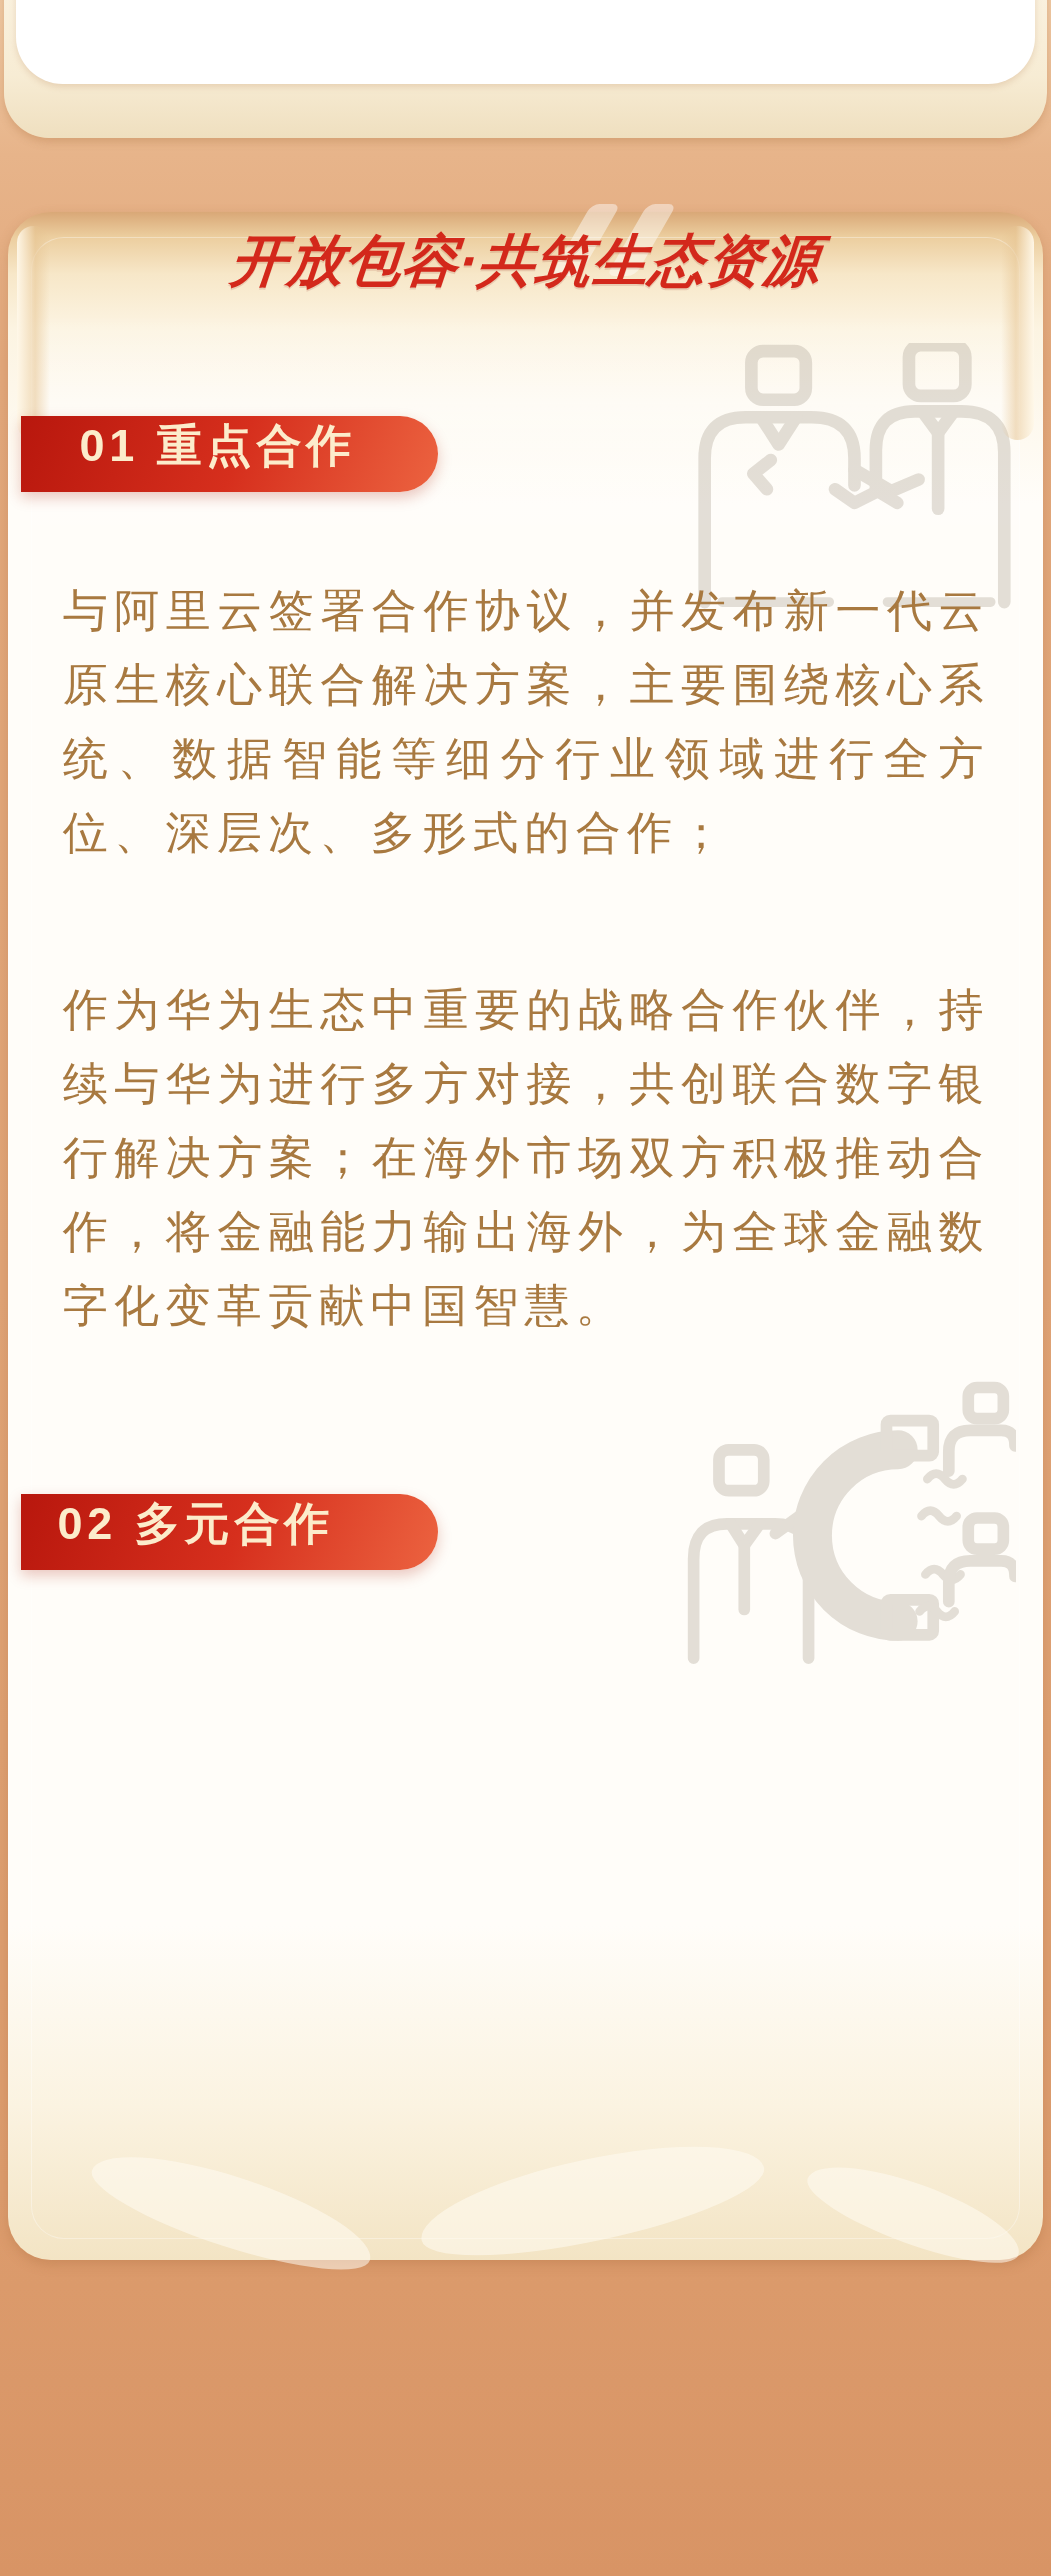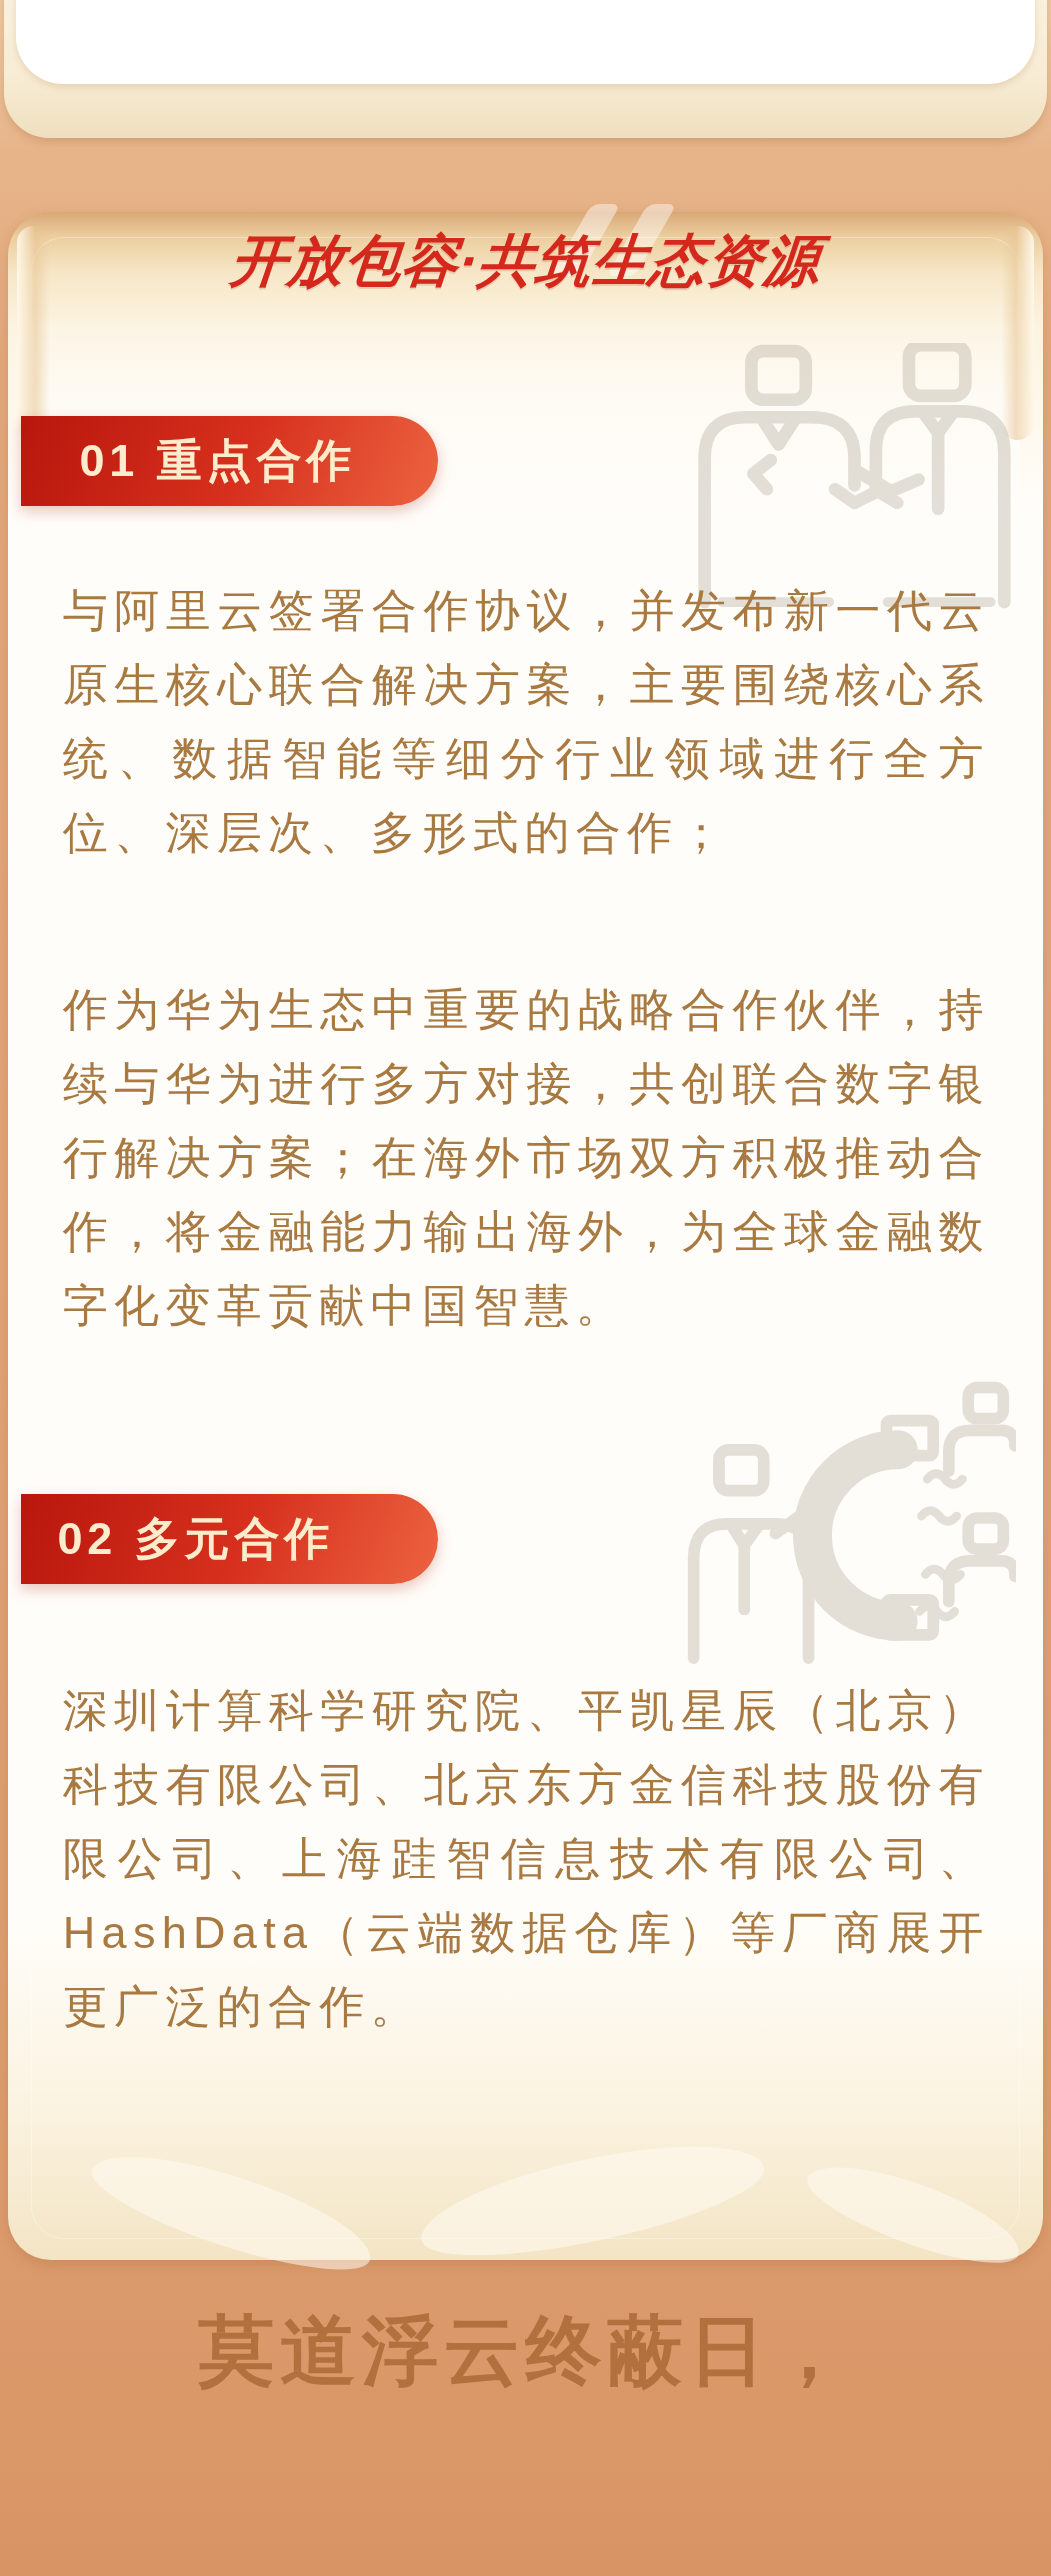--- a/index.html
+++ b/index.html
@@ -52,25 +52,25 @@
 
   .card-title{
     position:absolute;top:15.6px;left:0;width:100%;text-align:center;z-index:5;
     font-size:56px;line-height:66px;font-weight:bold;font-style:italic;
     color:#d3281b;letter-spacing:1px;transform:skewX(-5deg);
     text-shadow:0 1.9px 0 rgba(140,30,15,.14);
   }
 
   
   .badge{
-    position:absolute;left:13.6px;width:417px;height:90px;z-index:5;
+    position:absolute;left:13.6px;width:417px;height:76px;z-index:5;
     border-radius:0 45px 45px 0;box-sizing:border-box;
     background:linear-gradient(112deg,#b8170d 0%,#d62f1d 52%,#ec6340 100%);
     box-shadow:0 5.8px 13.6px rgba(170,40,20,.25);
-    display:flex;align-items:center;padding-left:58px;
+    display:flex;align-items:flex-start;padding-left:58px;
     color:#fceccb;font-size:45px;font-weight:bold;letter-spacing:4.9px;
   }
   .badge-01{top:204px;} .badge-02{top:1282px;padding-left:36px;}
 
   
   .para{
     position:absolute;left:55px;width:927px;z-index:4;
     font-size:45px;line-height:74px;letter-spacing:6.3px;
     color:#a87940;text-align:justify;text-justify:inter-character;
   }
@@ -155,25 +155,23 @@
         <path d="M276 108 V88 Q276 66 298 66 H330 Q344 66 344 82"></path>
         <rect x="296" y="156" width="36" height="32" rx="9"></rect>
         <path d="M276 242 V222 Q276 200 298 200 H330 Q344 200 344 216"></path>
       </svg>
     </div>
 
     <div class="badge badge-02">
       <span>02 多元合作</span>
     </div>
 
-    <div class="para para-3">深圳计算科学研究院、平凯星辰（北京）科技有限公司、北京东方金信科技股份有限公司、上海跬智信息技术有限公司、HashData（云端数据仓库）等厂商展开更广泛的合作。</div>
 
     <div class="leaf leaf-1"></div>
     <div class="leaf leaf-2"></div>
     <div class="leaf leaf-3"></div>
   </div>
 
   <div class="verse">
-    <div class="verse-line-1">莫道浮云终蔽日，</div>
   </div>
 
 </div>
 
 
 </body></html>

